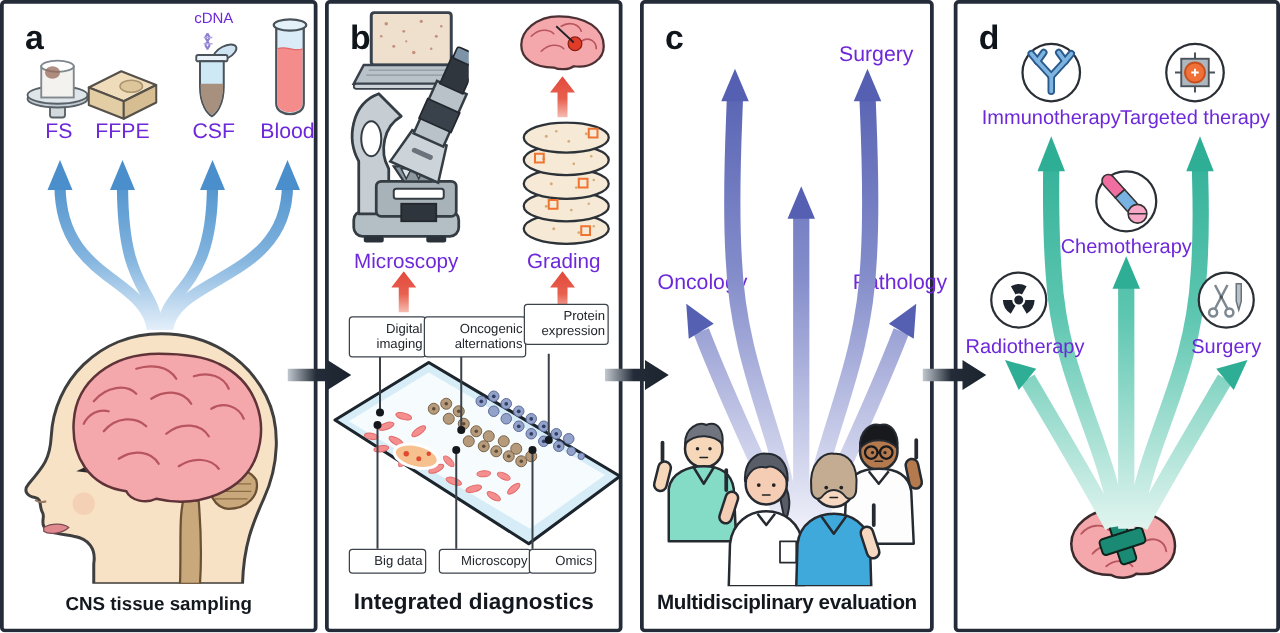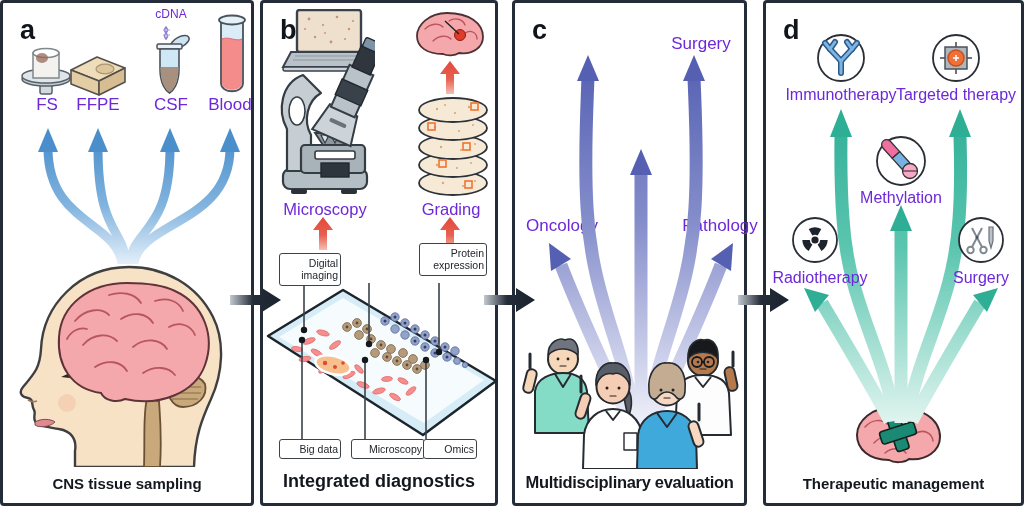--- a/index.html
+++ b/index.html
@@ -229,20 +229,21 @@
         <rect x="13" y="26" width="7" height="7"></rect>
         <rect x="48" y="46" width="7" height="7"></rect>
         <rect x="24" y="63" width="7" height="7"></rect>
         <rect x="50" y="84" width="7" height="7"></rect>
       </g>
     </svg>
 
     <div class="lbl" style="left:148px;top:197px;width:80px;font-size:16.5px">Grading</div>
 
     <div class="bbox" style="left:16px;top:250px;width:56px">Digital imaging</div>
+    <div class="bbox" style="left:76px;top:250px;width:76px">Oncogenic alternations</div>
     <div class="bbox" style="left:156px;top:240px;width:62px">Protein expression</div>
 
     <svg class="abs" style="left:0;top:250px;z-index:2" width="232" height="212" viewBox="0 0 232 212">
       <g stroke="#3a4148" stroke-width="1.6">
         <line x1="41" y1="30" x2="41" y2="77"></line>
         <line x1="39" y1="87" x2="39" y2="186"></line>
         <line x1="106" y1="30" x2="106" y2="91"></line>
         <line x1="102" y1="107" x2="102" y2="186"></line>
         <line x1="176" y1="30" x2="176" y2="99"></line>
         <line x1="163" y1="107" x2="163" y2="186"></line>
@@ -531,40 +532,39 @@
           <circle cx="-10.5" cy="10" r="3.2"></circle>
             <circle cx="2.5" cy="10" r="3.2"></circle>
         </g>
         <circle cx="-4" cy="-2.5" r="1.4" fill="#4a525a"></circle>
         <polygon points="8,-13 12,-13 12,1 10,8 8,1" fill="#b9c2c9" stroke="#6a737b" stroke-width="1.2"></polygon>
       </g>
     </svg>
 
     <div class="lbl" style="left:6px;top:83px;width:138px;font-size:16px;z-index:3">Immunotherapy</div>
     <div class="lbl" style="left:120px;top:83px;width:140px;font-size:16px;z-index:3">Targeted therapy</div>
-    <div class="lbl" style="left:65px;top:186px;width:140px;font-size:16px;z-index:3">Methylation</div>
+    <div class="lbl" style="left:65px;top:186px;width:140px;font-size:16px;z-index:3">Chemotherapy</div>
     <div class="lbl" style="left:0;top:266px;width:108px;font-size:16px;z-index:3">Radiotherapy</div>
     <div class="lbl" style="left:162px;top:266px;width:106px;font-size:16px;z-index:3">Surgery</div>
 
     <svg class="abs" style="left:86px;top:400px" width="92" height="62" viewBox="0 0 92 62">
       <path d="M 42,4 C 20,4 5,18 5,32 C 5,46 17,57 37,57 C 42,60 52,60 57,56 C 74,58 88,48 88,34 C 88,16 70,4 42,4 Z" fill="#f4a8ac" stroke="#3c2a2c" stroke-width="2"></path>
       <g fill="none" stroke="#b8555e" stroke-width="1.5" stroke-linecap="round">
         <path d="M 13,24 C 20,16 30,16 35,21"></path>
           <path d="M 22,40 C 29,32 39,32 44,37"></path>
         <path d="M 44,13 C 52,9 62,11 65,18"></path>
           <path d="M 64,30 C 72,26 80,30 81,38"></path>
         <path d="M 33,50 C 40,44 50,45 54,50"></path>
       </g>
       <g transform="translate(46,30) rotate(-18)" fill="#1b8a74" stroke="#10241e" stroke-width="1.6">
         <rect x="-6.5" y="-18" width="13" height="36" rx="3"></rect>
         <rect x="-18" y="-6.5" width="36" height="13" rx="3"></rect>
       </g>
     </svg>
 
-    <div class="caption">Therapeutic management</div>
   </section>
 
   <svg class="connector" style="left:230px" viewBox="0 0 52 26">
     <path d="M 0,8 L 32,8 L 32,1 L 51,13 L 32,25 L 32,18 L 0,18 Z" fill="url(#gconn)"></path>
   </svg>
   <svg class="connector" style="left:484px" viewBox="0 0 52 26">
     <path d="M 0,8 L 32,8 L 32,1 L 51,13 L 32,25 L 32,18 L 0,18 Z" fill="url(#gconn)"></path>
   </svg>
   <svg class="connector" style="left:738px" viewBox="0 0 52 26">
     <path d="M 0,8 L 32,8 L 32,1 L 51,13 L 32,25 L 32,18 L 0,18 Z" fill="url(#gconn)"></path>

